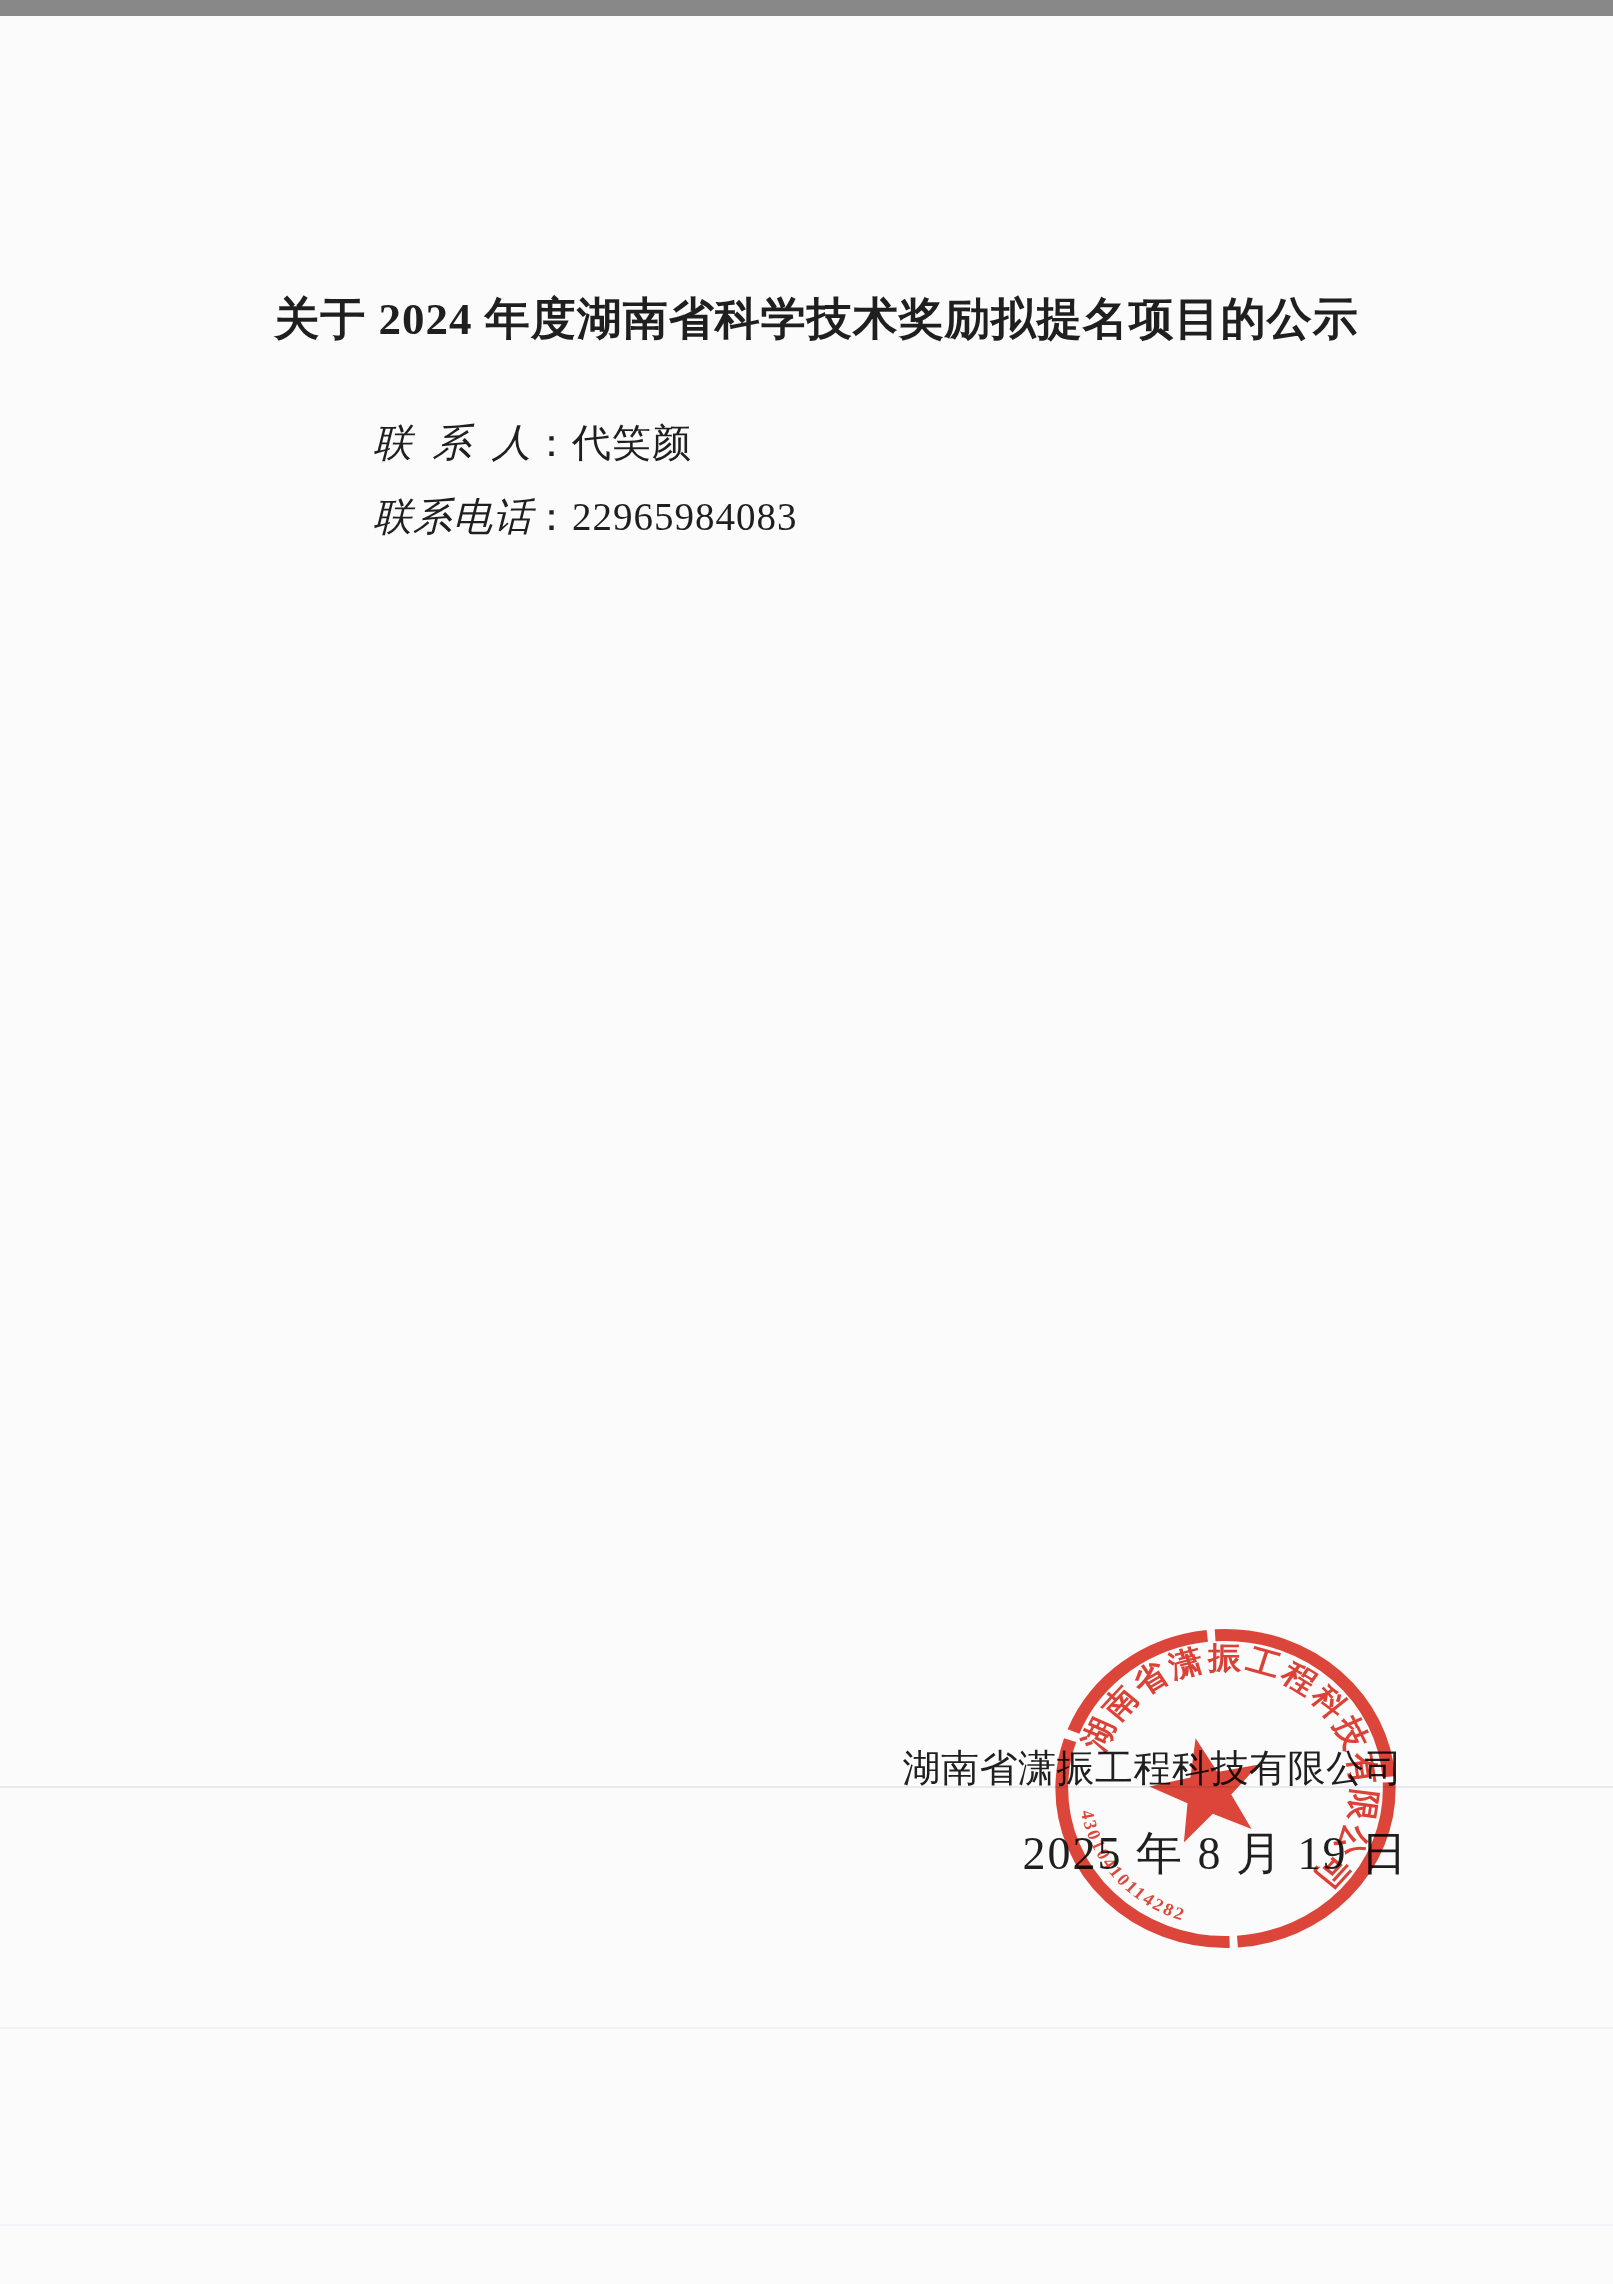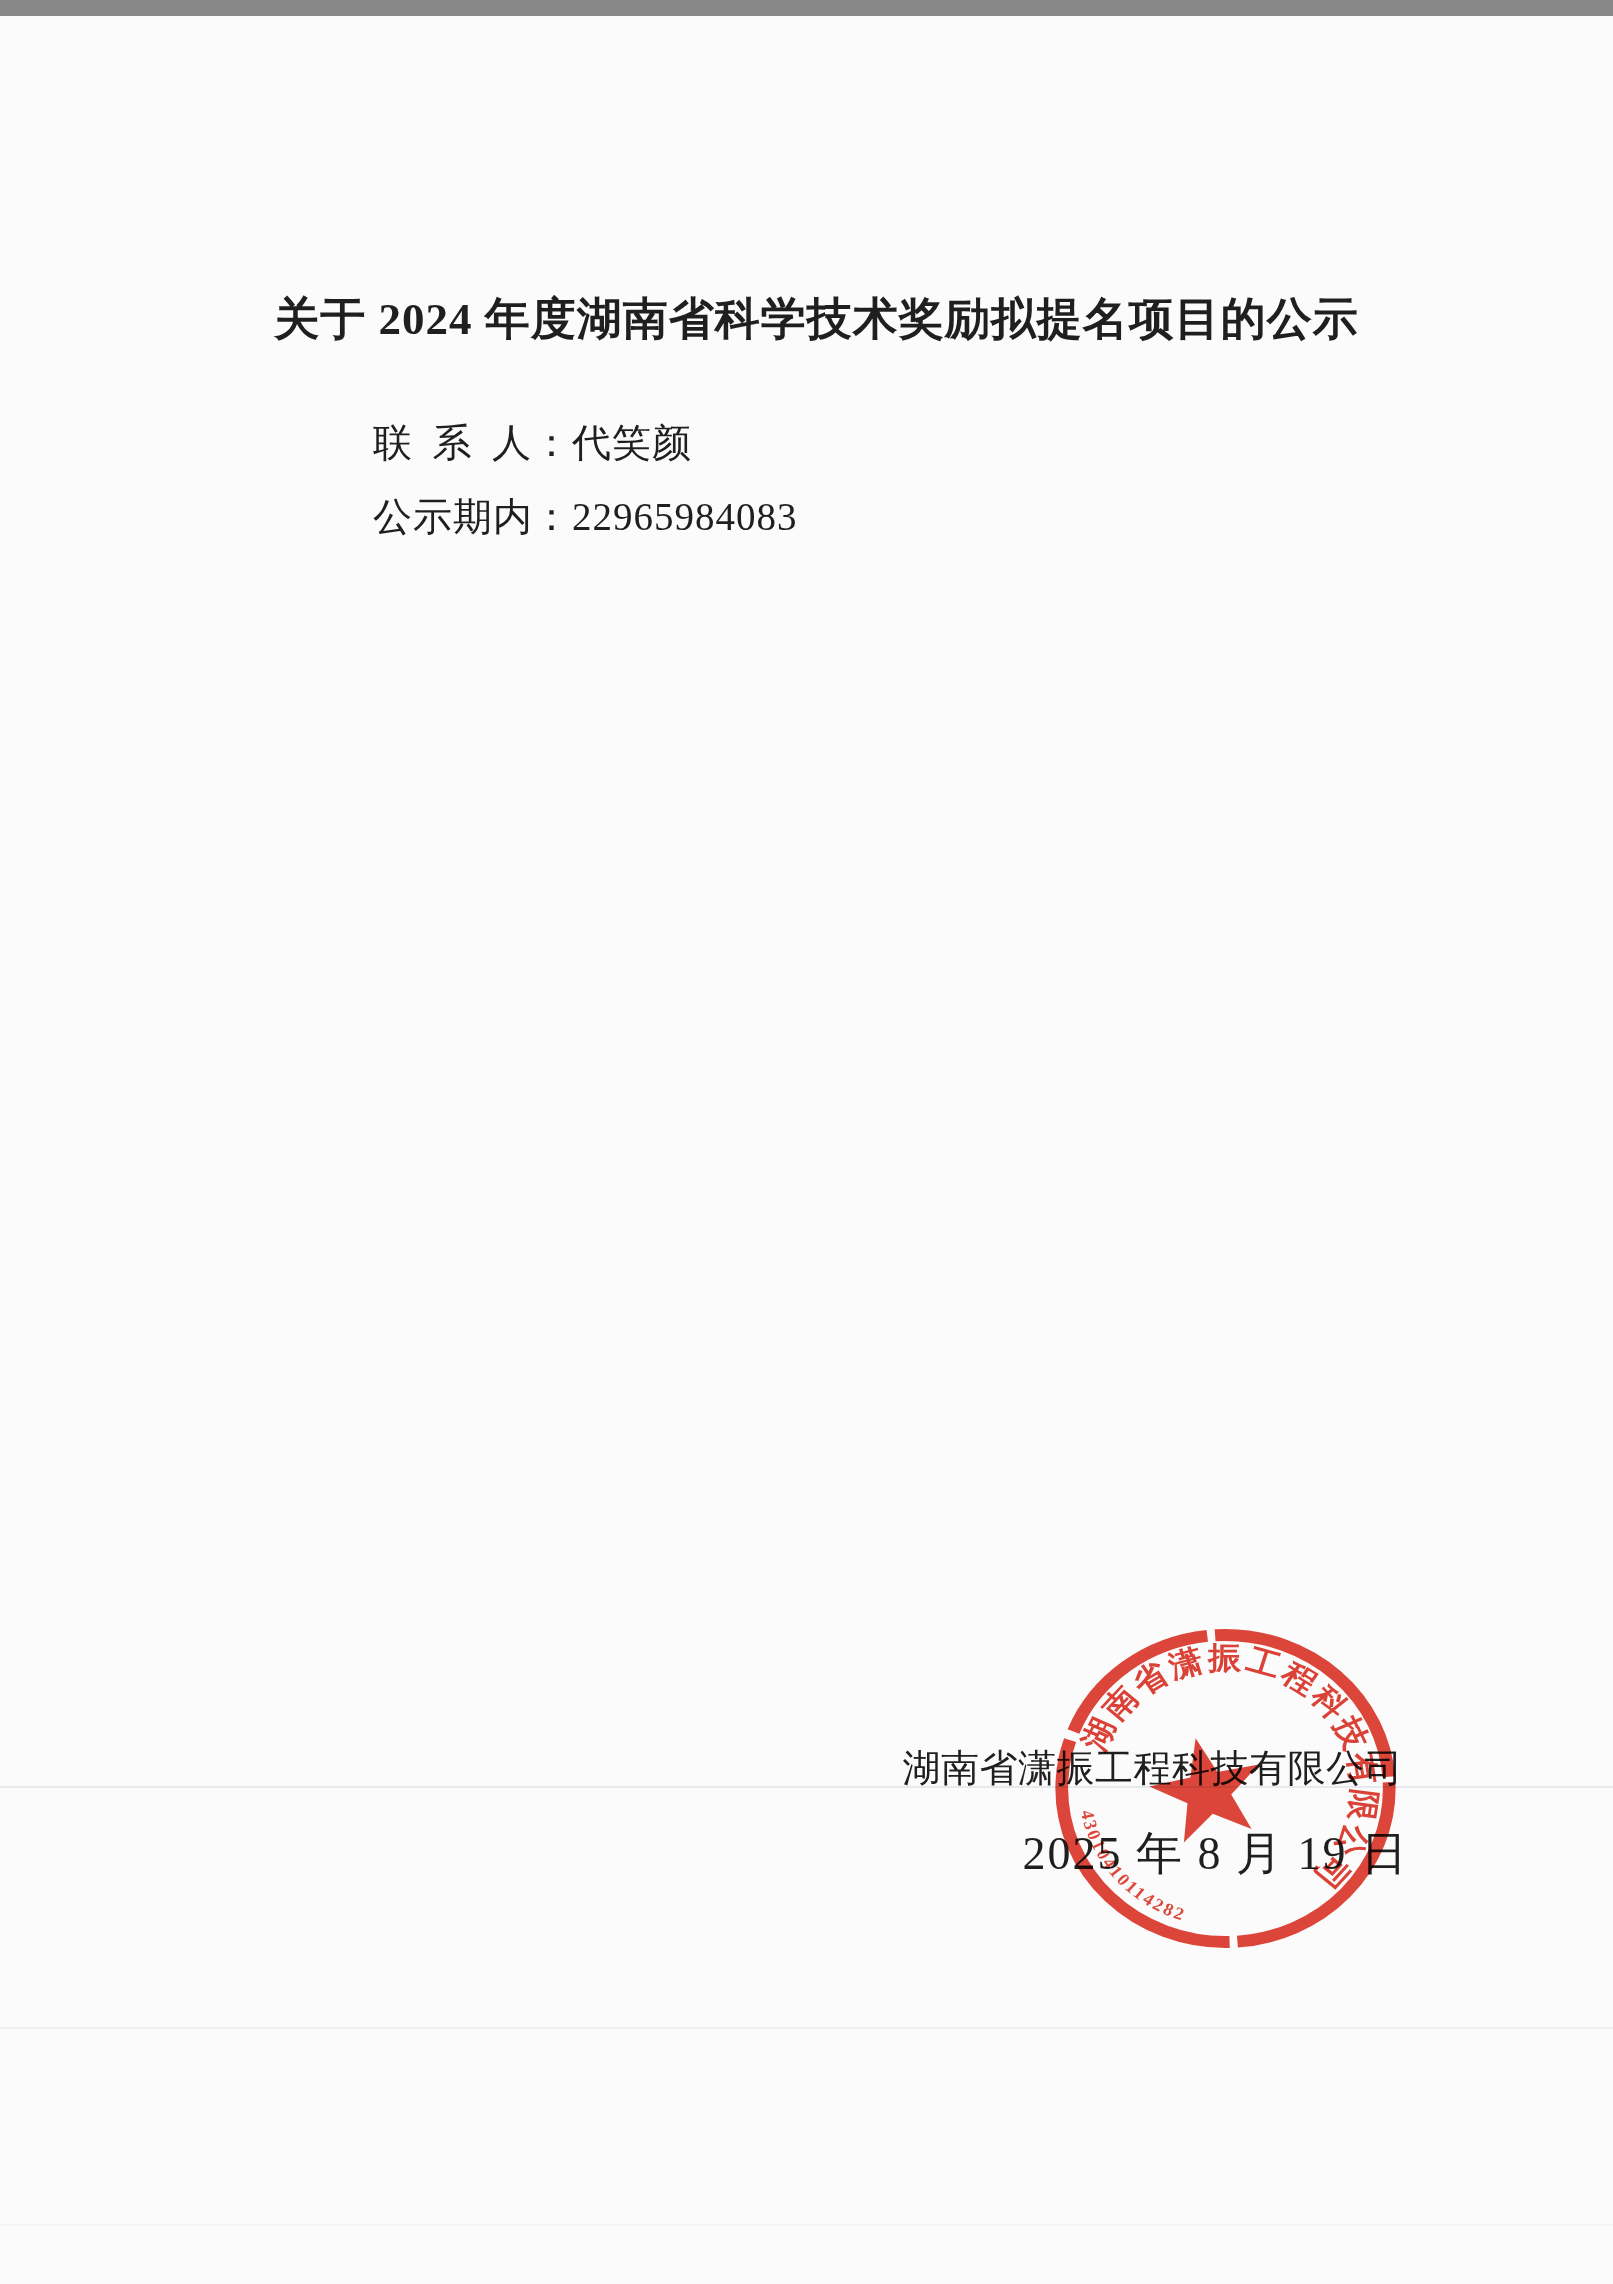--- a/index.html
+++ b/index.html
@@ -38,20 +38,21 @@
   .para-1 { text-indent: 2em; }
   .para-2 { text-indent: 1em; }
   .bold-seg { font-weight: bold; }
   .contact-row { padding-left: 155px; white-space: nowrap; }
   .contact-label {
     display: inline-block;
     width: 159px;
     text-align: justify;
     text-align-last: justify;
     vertical-align: bottom;
+    font-style: italic;
   }
   .sig-company {
     position: absolute;
     top: 1733px;
     right: 210px;
     font-size: 38px;
     line-height: 1;
     letter-spacing: 0.5px;
     white-space: nowrap;
     z-index: 2;
@@ -85,21 +86,21 @@
 </head>
 <body>
 
 <div class="page">
 
   <h1 class="doc-title">关于 2024 年度湖南省科学技术奖励拟提名项目的公示</h1>
 
   <div class="doc-body">
 
     <div class="contact-row"><span class="contact-label">联系人</span><span>：</span><span>代笑颜</span></div>
-    <div class="contact-row"><span class="contact-label">公示期内</span><span>：</span><span>22965984083</span></div>
+    <div class="contact-row"><span class="contact-label">联系电话</span><span>：</span><span>22965984083</span></div>
   </div>
 
   <div class="sig-company">湖南省潇振工程科技有限公司</div>
   <div class="sig-date">2025 年 8 月 19 日</div>
 
   <svg class="seal" viewBox="0 0 360 360" preserveAspectRatio="none" xmlns="http://www.w3.org/2000/svg">
     <g>
       <circle cx="180" cy="180" r="167" fill="none" stroke="#dc2b1c" stroke-width="13" opacity="0.92" stroke-dasharray="250 8 320 10 180 8 260 6"></circle>
       <path id="sealTopArc" d="M 62,125 A 130,130 0 1 1 278,265" fill="none"></path>
       <text font-size="34" fill="#dc2b1c" letter-spacing="3" opacity="0.93">

